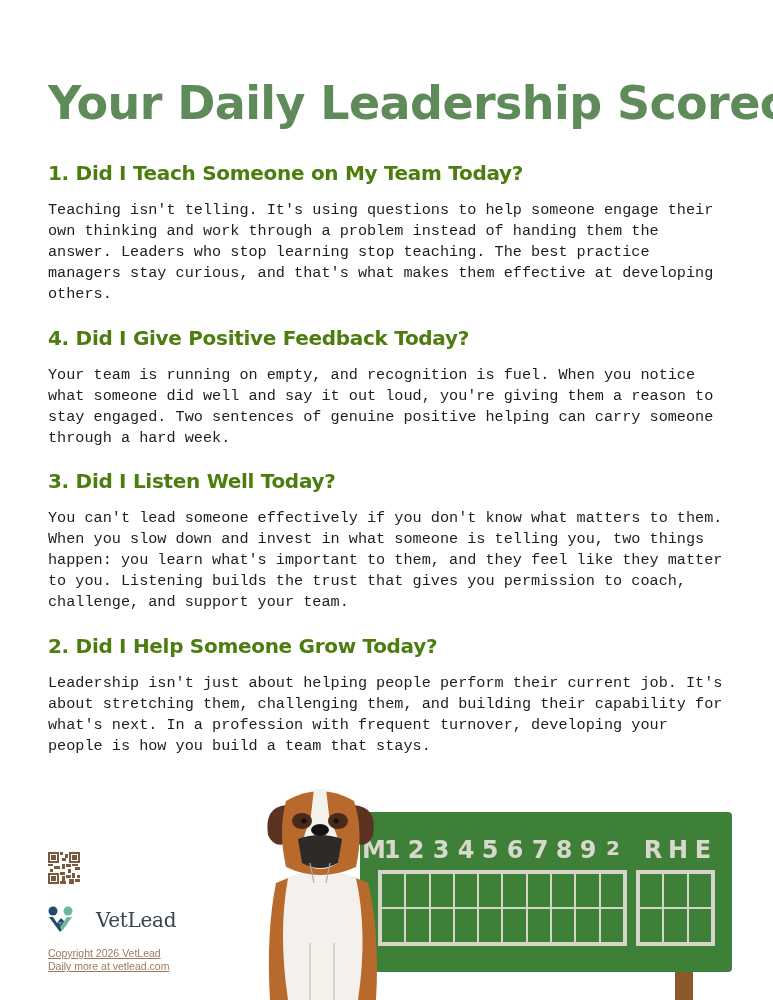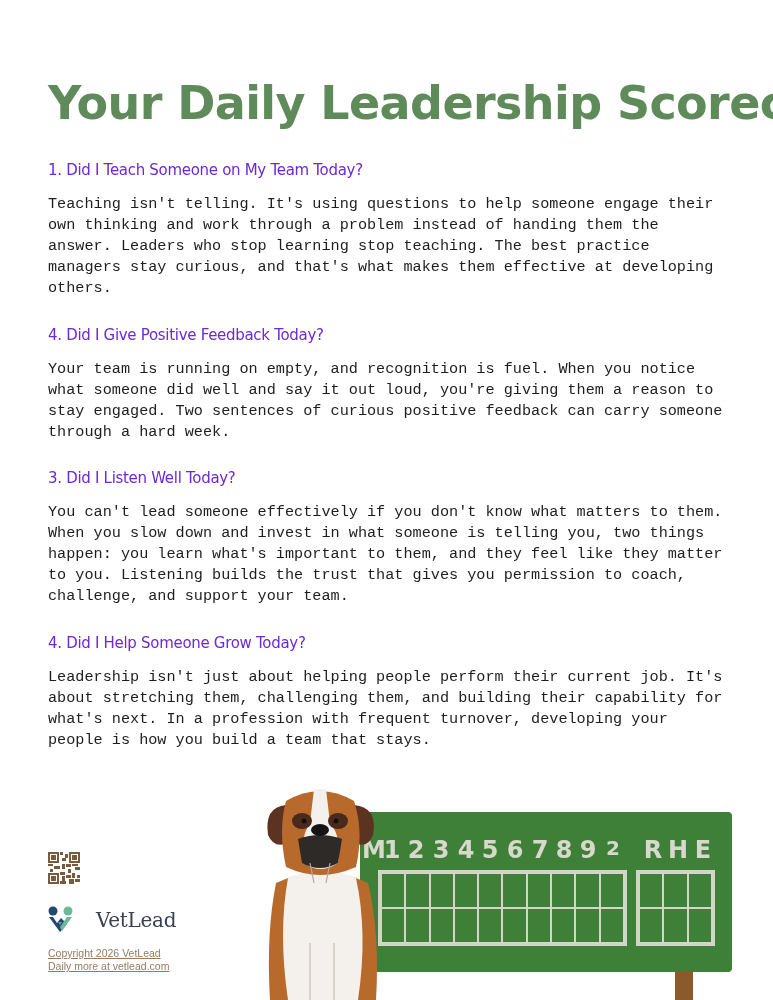--- a/index.html
+++ b/index.html
@@ -6,22 +6,22 @@
   html, body { width: 773px; height: 1000px; background: #ffffff; overflow: hidden; }
   body { position: relative; font-family: "DejaVu Sans", sans-serif; }
 
   .title {
     position: absolute; left: 48px; top: 76px;
     font-family: "DejaVu Sans", sans-serif; font-weight: bold;
     font-size: 46px; letter-spacing: -0.6px; color: #5f8a5a; white-space: nowrap; text-align: right;
   }
   .section { position: absolute; left: 48px; width: 680px; }
   .section h2 {
-    font-family: "DejaVu Sans", sans-serif; font-weight: normal;
-    font-size: 15px; letter-spacing: -0.3px; color: #6d28d9; margin-bottom: 15px;
+    font-family: "DejaVu Sans", sans-serif; font-weight: bold;
+    font-size: 20px; letter-spacing: -0.3px; color: #4d7c0f; margin-bottom: 15px;
   }
   .section p {
     font-family: Liberation Mono, monospace; font-size: 15.2px;
     line-height: 21px; color: #1e1e1e;
   }
   #s1 { top: 161px; }
   #s2 { top: 326px; }
   #s3 { top: 469px; }
   #s4 { top: 634px; }
 
@@ -48,28 +48,28 @@
 <body>
 
 <div class="title">Your Daily Leadership Scorecard</div>
 
 <div class="section" id="s1">
   <h2>1. Did I Teach Someone on My Team Today?</h2>
   <p>Teaching isn't telling. It's using questions to help someone engage their own thinking and work through a problem instead of handing them the answer. Leaders who stop learning stop teaching. The best practice managers stay curious, and that's what makes them effective at developing others.</p>
 </div>
 <div class="section" id="s2">
   <h2>4. Did I Give Positive Feedback Today?</h2>
-  <p>Your team is running on empty, and recognition is fuel. When you notice what someone did well and say it out loud, you're giving them a reason to stay engaged. Two sentences of curious positive feedback can carry someone through a hard week.</p>
+  <p>Your team is running on empty, and recognition is fuel. When you notice what someone did well and say it out loud, you're giving them a reason to stay engaged. Two sentences of genuine positive helping can carry someone through a hard week.</p>
 </div>
 <div class="section" id="s3">
   <h2>3. Did I Listen Well Today?</h2>
   <p>You can't lead someone effectively if you don't know what matters to them. When you slow down and invest in what someone is telling you, two things happen: you learn what's important to them, and they feel like they matter to you. Listening builds the trust that gives you permission to coach, challenge, and support your team.</p>
 </div>
 <div class="section" id="s4">
-  <h2>4. Did I Help Someone Grow Today?</h2>
+  <h2>2. Did I Help Someone Grow Today?</h2>
   <p>Leadership isn't just about helping people perform their current job. It's about stretching them, challenging them, and building their capability for what's next. In a profession with frequent turnover, developing your people is how you build a team that stays.</p>
 </div>
 
 <svg class="qr" viewBox="0 0 21 21" shape-rendering="crispEdges">
   <g fill="#7a5a3c">
     <rect x="0" y="0" width="7" height="7"></rect>
       <rect x="1" y="1" width="5" height="5" fill="#fff"></rect>
       <rect x="2" y="2" width="3" height="3"></rect>
     <rect x="14" y="0" width="7" height="7"></rect>
       <rect x="15" y="1" width="5" height="5" fill="#fff"></rect>

